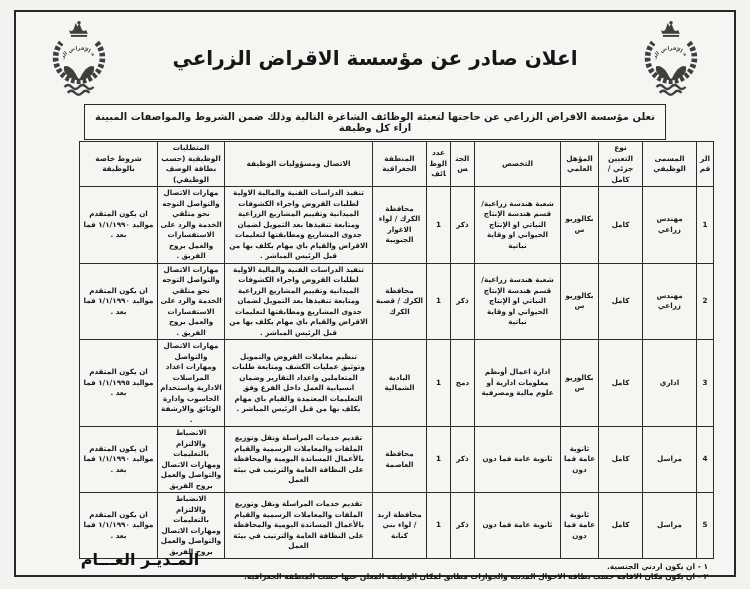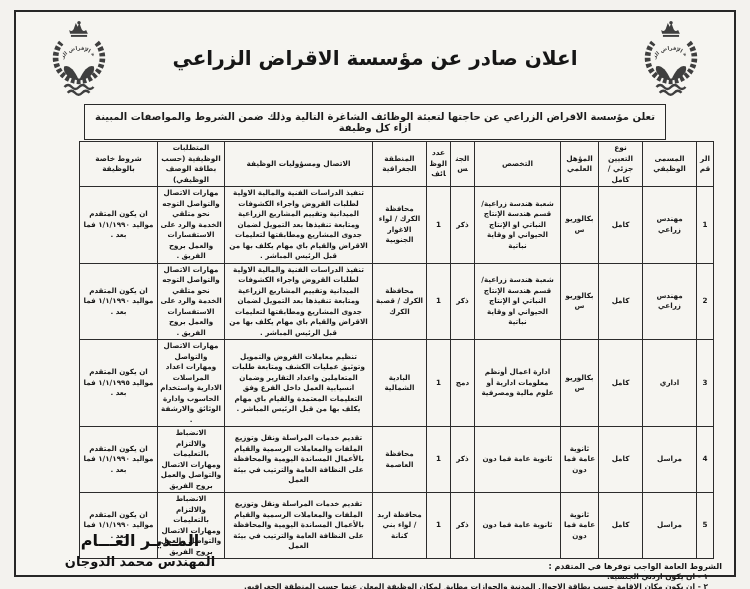--- a/index.html
+++ b/index.html
@@ -202,25 +202,23 @@
             <td>محافظة اربد / لواء بني كنانة</td>
             <td>تقديم خدمات المراسلة ونقل وتوزيع الملفات والمعاملات الرسمية والقيام بالأعمال المساندة اليومية والمحافظة على النظافة العامة والترتيب في بيئة العمل</td>
             <td>الانضباط والالتزام بالتعليمات ومهارات الاتصال والتواصل والعمل بروح الفريق</td>
             <td>ان يكون المتقدم مواليد ١/١/١٩٩٠ فما بعد .</td>
           </tr>
         </tbody>
       </table>
     </div>
 
     <div class="notes">
-      <div class="heading">الشروط العامة الواجب توفرها في المتقدم :</div>
       <div class="ind">١ - ان يكون اردني الجنسية.</div>
       <div class="ind">٢ - ان يكون مكان الاقامة حسب بطاقة الاحوال المدنية والجوازات مطابق لمكان الوظيفة المعلن عنها حسب المنطقة الجغرافيه.</div>
 
     </div>
 
     <div class="sig">
       <div class="l1">المـديـر العـــام</div>
-      <div class="l2">المهندس محمد الدوجان</div>
     </div>
 
   </div>
 </div>
 
 </body></html>

